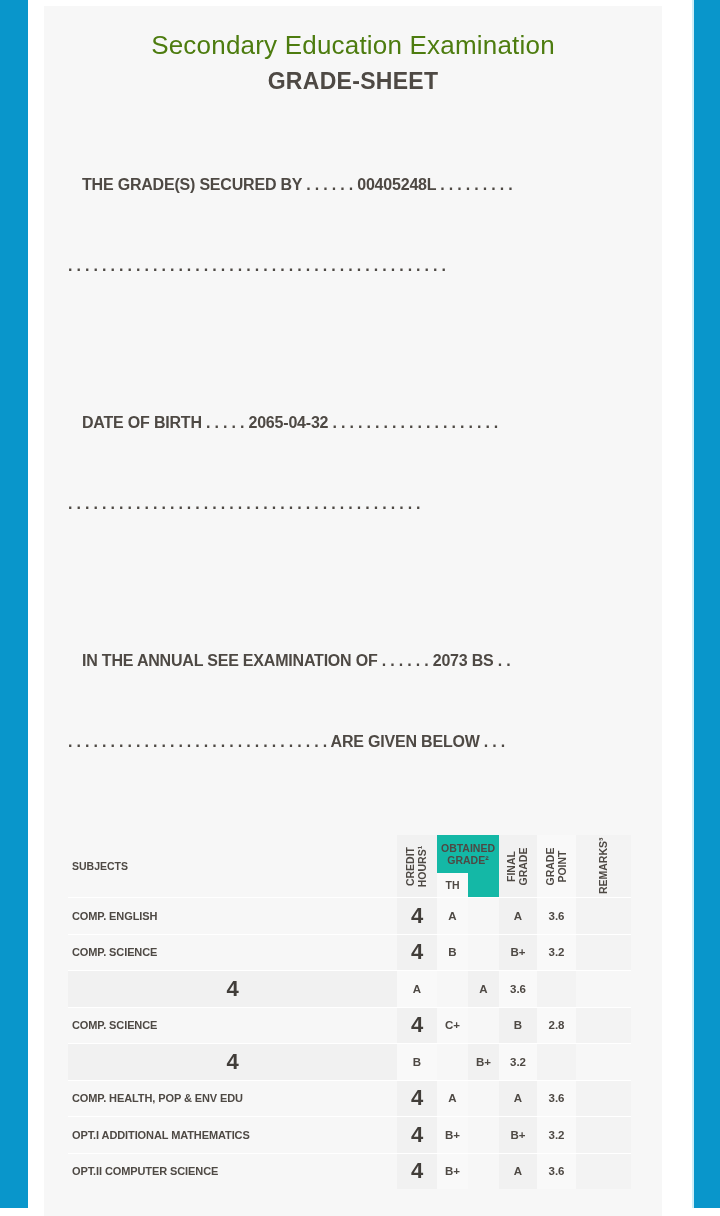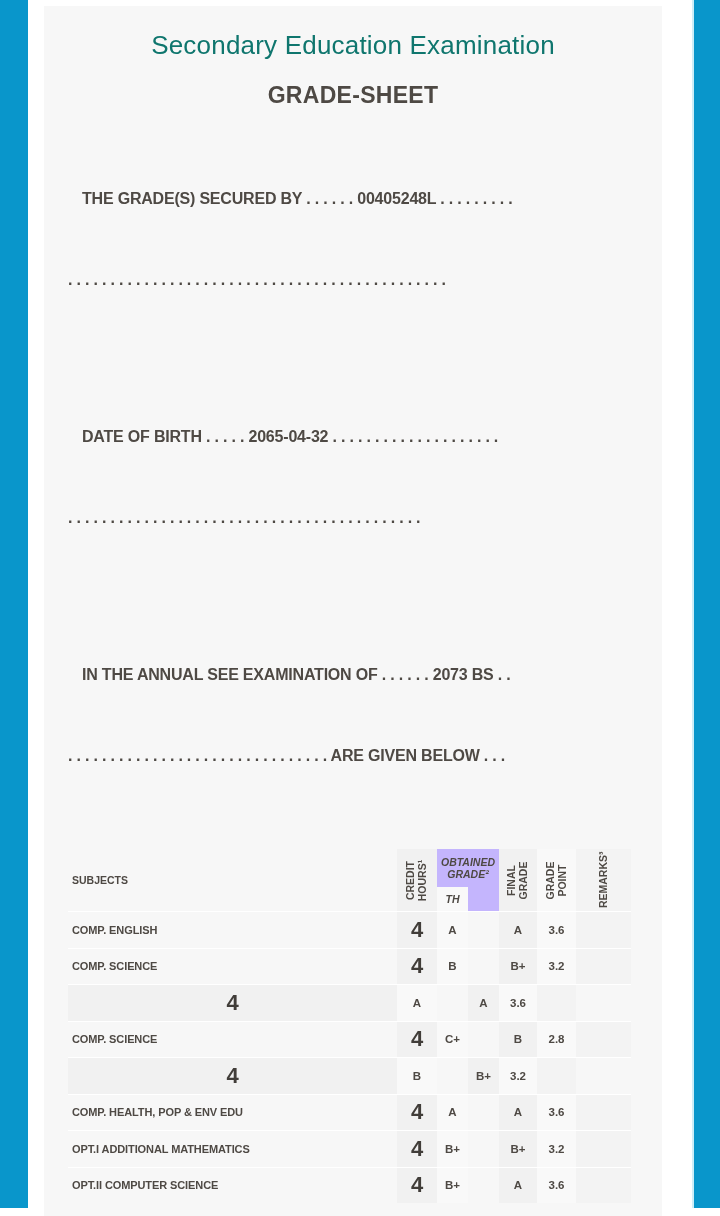--- a/index.html
+++ b/index.html
@@ -7,43 +7,43 @@
     width:720px;height:1216px;position:relative;background:#ffffff;
     font-family:"Liberation Sans",sans-serif;overflow:hidden;
   }
   .side-bar{position:absolute;top:0;width:28px;height:1208px;background:#0996cb;}
   .side-bar.left{left:0;}
   .side-bar.right{right:0;width:26px;border-left:2px solid #cdeef8;}
   .sheet{
     position:absolute;left:44px;top:6px;width:618px;height:1210px;
     background:#f7f7f7;color:#4e4944;box-sizing:border-box;padding:0 24px;
   }
-  .title{margin-top:24px;text-align:center;font-size:26px;font-weight:400;color:#0f766e;letter-spacing:0.2px;}
-  .subtitle{margin-top:21px;text-align:center;font-size:23px;font-weight:700;letter-spacing:0.3px;}
+  .title{margin-top:24px;text-align:center;font-size:26px;font-weight:400;color:#4d7c0f;letter-spacing:0.2px;}
+  .subtitle{margin-top:7px;text-align:center;font-size:23px;font-weight:700;letter-spacing:0.3px;}
   .info-group{margin-top:22px;font-size:16px;font-weight:700;line-height:27px;letter-spacing:-0.2px;white-space:pre;overflow:hidden;}
   .info-group .l1{padding-left:14px;}
   .grade-table{margin:26px 7px 0 0;}
   .g-head,.g-row{display:grid;grid-template-columns:1fr 40px 31px 31px 38px 39px 55px;}
   .g-head{height:62px;}
   .g-row{height:35.5px;border-top:1px solid rgba(255,255,255,0.9);}
   .cell{height:100%;display:flex;align-items:center;justify-content:center;box-sizing:border-box;}
   .cell.subject{justify-content:flex-start;padding-left:4px;font-size:11px;font-weight:700;letter-spacing:-0.1px;}
   .cell.credit{font-size:22px;font-weight:700;color:#413d39;}
   .cell.grade{font-size:11.5px;font-weight:700;}
   .col-credit{background:#f1f1f1;}
   .col-th{background:#f9f9f9;}
   .col-pr{background:#fcfcfc;margin-left:44px;}
   .col-final{background:#f1f1f1;}
   .col-gp{background:#f9f9f9;}
   .col-remarks{background:#f3f3f3;}
   .hcell{font-size:10.5px;font-weight:700;}
   .hcell.subjects{justify-content:flex-start;padding-left:4px;background:transparent;}
   .vrot{transform:rotate(-90deg);text-align:center;line-height:11.5px;white-space:nowrap;}
   .vrot span{display:block;}
-  .obtained-cell{display:flex;flex-direction:column;height:100%;background:#c4b5fd;font-style:italic;}
+  .obtained-cell{display:flex;flex-direction:column;height:100%;background:#14b8a6;}
   .obtained-top{flex:1;display:flex;flex-direction:column;align-items:center;justify-content:center;line-height:12px;}
   .obtained-sub{display:grid;grid-template-columns:31px 31px;height:24px;}
   .obtained-sub .sub{display:flex;align-items:center;justify-content:center;}
 </style>
 </head>
 <body>
 
 <div class="side-bar left"></div>
 <div class="side-bar right"></div>
 

